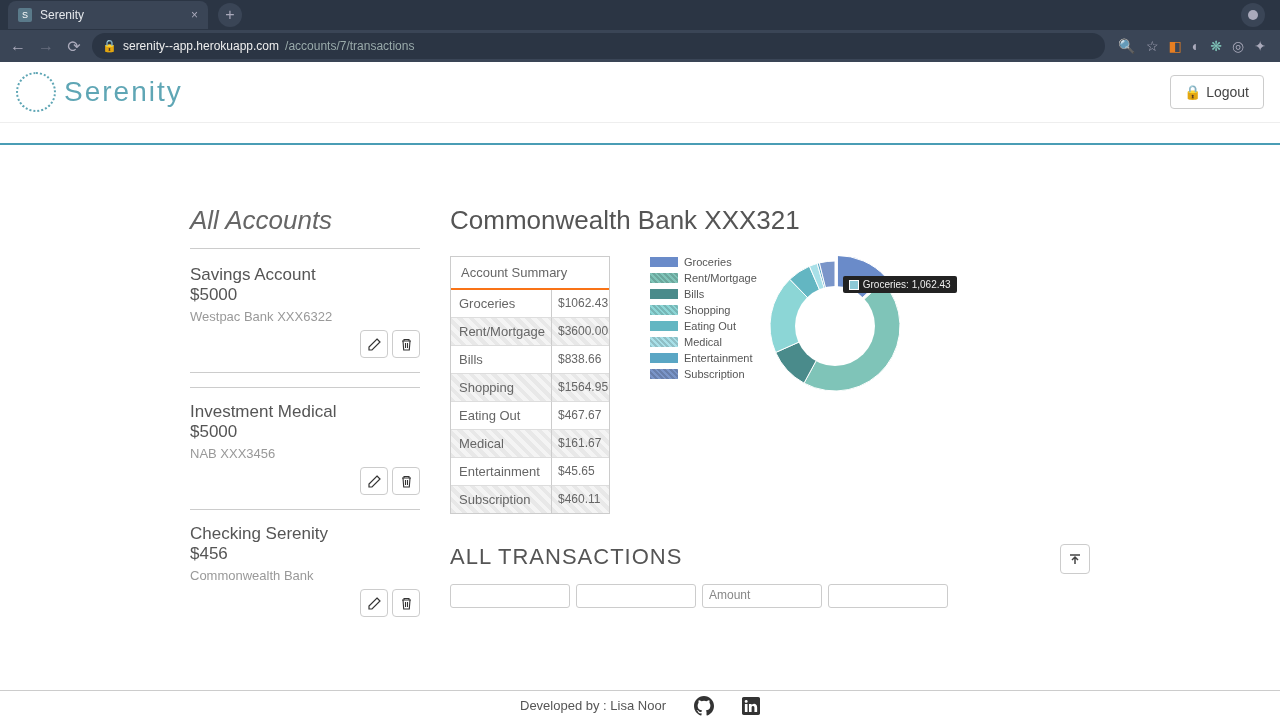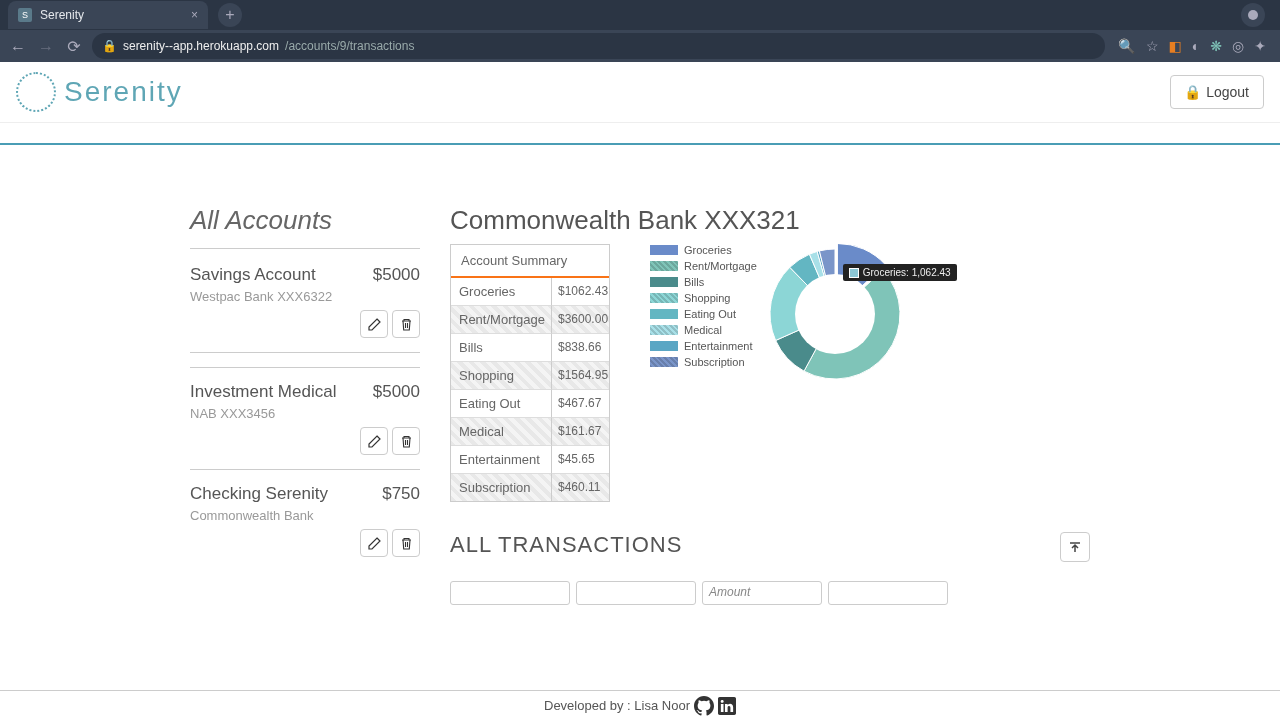--- a/index.html
+++ b/index.html
@@ -34,29 +34,29 @@
 
 
 .content-wrap { border-top: 2px solid #4a9db5; margin-top: 20px; padding-top: 60px; display: flex; justify-content: center; height: calc(720px - 62px - 70px - 25px - 22px); overflow: hidden; }
 .content { display: flex; gap: 30px; width: 900px; }
 
 
 .left-col { width: 230px; }
 .all-accts-title { font-size: 26px; color: #666; font-weight: 300; margin-bottom: 12px; font-style: italic; }
 .divider-line { border-bottom: 1px solid #ccc; margin: 8px 0 16px 0; }
 .acct-item { margin-bottom: 6px; }
-.acct-row1 { display: flex; justify-content: space-between; font-size: 17px; color: #555; font-weight: 300; }
+.acct-row1 { display: flex; justify-content: space-between; font-size: 17px; color: #555; font-weight: 300; flex-direction: column; }
 .acct-bank { color: #999; font-size: 13px; margin-top: 4px; font-weight: 300; }
 .acct-btns { display: flex; justify-content: flex-end; gap: 4px; margin-top: 6px; }
 .icon-btn { border: 1px solid #ccc; border-radius: 4px; width: 28px; height: 28px; display: flex; align-items: center; justify-content: center; cursor: pointer; background: #fff; color: #444; }
 .acct-divider { border-bottom: 1px solid #ccc; margin: 14px 0; }
 
 
 .right-col { flex: 1; }
-.page-title { font-size: 26px; color: #555; font-weight: 300; margin-bottom: 8px; }
+.page-title { font-size: 26px; color: #555; font-weight: 300; margin-bottom: 20px; }
 .summary-row { display: flex; gap: 40px; }
 .summary-table { border: 1px solid #ccc; font-size: 13px; color: #666; }
 .summary-table .hdr { padding: 8px 10px; border-bottom: 2px solid #f97316; font-weight: 300; }
 .summary-table .row { display: flex; }
 .summary-table .cat { width: 100px; padding: 6px 8px; border-bottom: 1px solid #ddd; font-weight: 300; }
 .summary-table .amt { width: 58px; padding: 6px 6px; border-left: 1px solid #ccc; border-bottom: 1px solid #ddd; font-size: 12px; font-weight: 300; }
 .summary-table .row.alt { background-image: repeating-linear-gradient(45deg, #e8e8e8 0 4px, #f4f4f4 4px 8px); }
 .summary-table .row:last-child .cat, .summary-table .row:last-child .amt { border-bottom: none; }
 
 
@@ -67,25 +67,25 @@
 .legend-sw.striped { background-image: repeating-linear-gradient(45deg, rgba(0,0,0,0.15) 0 2px, transparent 2px 4px); }
 .donut-wrap { position: relative; width: 140px; height: 140px; }
 .donut-hole { position: absolute; left: 30px; top: 30px; width: 80px; height: 80px; background: #fff; border-radius: 50%; }
 .tooltip { position: absolute; left: 78px; top: 20px; background: #222; color: #eee; font-size: 10px; padding: 3px 6px; border-radius: 2px; display: flex; align-items: center; gap: 4px; white-space: nowrap; z-index: 5; }
 .tooltip-sw { width: 10px; height: 10px; background: #8cc8d6; border: 1px solid #fff; }
 
 
 .trans-hdr { display: flex; align-items: flex-start; margin-top: 30px; }
 .trans-title { font-size: 22px; color: #555; font-weight: 300; letter-spacing: 1px; }
 .scroll-top-btn { margin-left: auto; border: 1px solid #ccc; border-radius: 4px; width: 30px; height: 30px; display: flex; align-items: center; justify-content: center; cursor: pointer; background: #fff; color: #444; }
-.trans-filters { display: flex; gap: 6px; margin-top: 19px; font-style: italic; }
+.trans-filters { display: flex; gap: 6px; margin-top: 10px; }
 .filter-box { border: 1px solid #ccc; border-radius: 3px; height: 24px; width: 120px; font-size: 12px; color: #888; padding: 3px 6px; }
 
 
-.footer { position: fixed; bottom: 0; left: 0; right: 0; border-top: 1px solid #ccc; background: #fff; height: 30px; display: flex; align-items: center; justify-content: center; gap: 4px; font-size: 13px; color: #555; }
+.footer { position: fixed; bottom: 0; left: 0; right: 0; border-top: 1px solid #ccc; background: #fff; height: 30px; display: flex; align-items: center; justify-content: center; gap: 28px; font-size: 13px; color: #555; }
 .footer-icon { color: #333; font-size: 18px; cursor: pointer; }
 
 svg { display: block; }
 </style>
 </head>
 <body>
 
 <div class="browser-chrome">
   <div class="tab-bar">
     <div class="tab">
@@ -100,21 +100,21 @@
         </div>
     </div>
   </div>
   <div class="nav-bar">
     <span class="nav-btn">←</span>
     <span class="nav-btn" style="opacity:.4">→</span>
     <span class="nav-btn">⟳</span>
     <div class="address-bar">
       <span class="addr-lock">🔒</span>
       <span class="addr-main">serenity--app.herokuapp.com</span>
-        <span class="addr-path">/accounts/9/transactions</span>
+        <span class="addr-path">/accounts/7/transactions</span>
     </div>
     <div class="nav-right">
       <span class="nav-icon">🔍</span>
       <span class="nav-icon">☆</span>
       <span class="nav-icon" style="color:#e67e22">◧</span>
       <span class="nav-icon">◐</span>
       <span class="nav-icon" style="color:#7fc4b8">❋</span>
       <span class="nav-icon">◎</span>
       <span class="nav-icon">✦</span>
     </div>
@@ -175,21 +175,21 @@
                 <svg width="13" height="13" viewBox="0 0 13 13">
                   <path d="M2 3h9M4 3V1.5h5V3M3 3l.7 9h5.6L10 3M5.5 5v5M7.5 5v5" stroke="#333" stroke-width="1.1" fill="none"></path>
                 </svg>
               </div>
     </div>
           </div>
           <div class="acct-divider"></div>
           <div class="acct-item">
     <div class="acct-row1">
               <span>Checking Serenity</span>
-              <span>$750</span>
+              <span>$456</span>
             </div>
     <div class="acct-bank">Commonwealth Bank</div>
     <div class="acct-btns">
       <div class="icon-btn">
                 <svg width="13" height="13" viewBox="0 0 13 13">
                   <path d="M9 1l3 3-8 8H1V9l8-8z" stroke="#333" stroke-width="1.2" fill="none"></path>
                 </svg>
               </div>
       <div class="icon-btn">
                 <svg width="13" height="13" viewBox="0 0 13 13">

